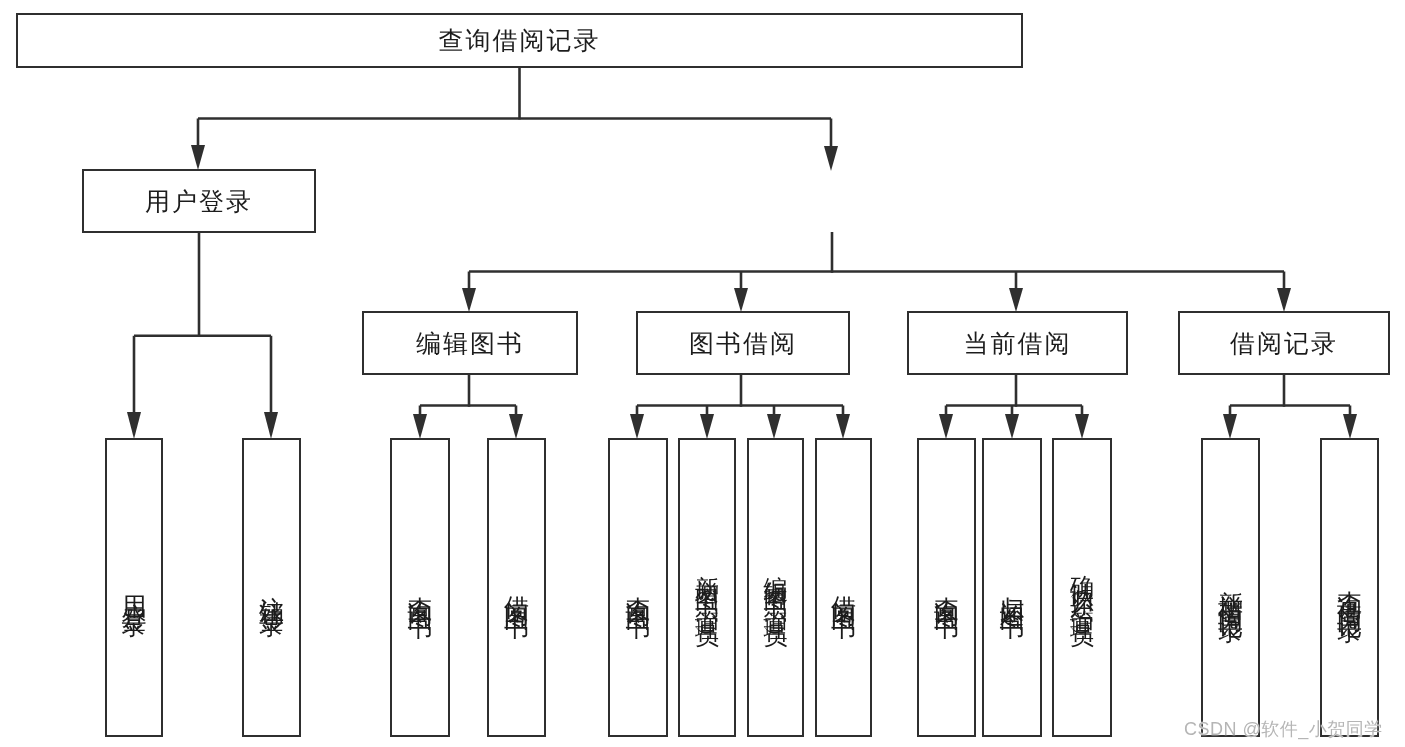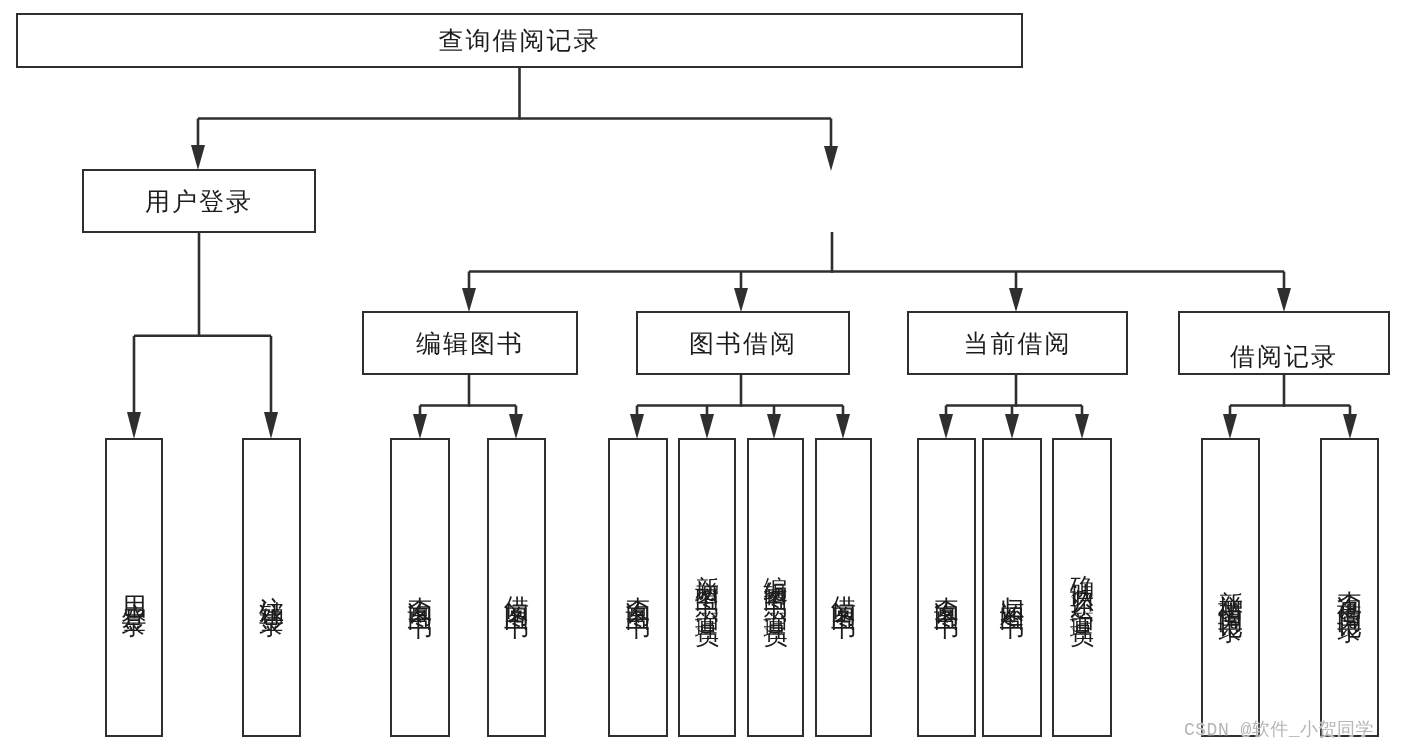--- a/index.html
+++ b/index.html
@@ -46,31 +46,30 @@
   .leaf .v-label.long{font-size:24px;letter-spacing:7px;}
   .watermark{
     position:absolute;
     left:1184px;top:717px;
     z-index:6;
     font-size:18px;
     letter-spacing:0.5px;
     color:var(--watermark);
     text-shadow:0 0 2px #ffffff,0 0 1px #ffffff;
     white-space:nowrap;
-    font-family:Liberation Mono, monospace;
   }
 
   
   #n-root        {left:16px;  top:13px;  width:1007px; height:55px;}
   #n-user-login  {left:82px;  top:169px; width:234px;  height:64px;}
   #n-book-mgmt   {left:712px; top:170px; width:239px;  height:62px;}
   #n-new-books   {left:362px; top:311px; width:216px;  height:64px;}
   #n-book-borrow {left:636px; top:311px; width:214px;  height:64px;}
   #n-cur-borrow  {left:907px; top:311px; width:221px;  height:64px;}
-  #n-records     {left:1178px;top:311px; width:212px;  height:64px;align-items:flex-end;}
+  #n-records     {left:1178px;top:311px; width:212px;  height:64px;}
 
   .leaf{top:438px;height:299px;}
   #l-user-login  {left:105px; width:58px;}
   #l-logout      {left:242px; width:59px;}
   #l-nb-query    {left:390px; width:60px;}
   #l-nb-borrow   {left:487px; width:59px;}
   #l-bb-query    {left:608px; width:60px;}
   #l-bb-add      {left:678px; width:58px;}
   #l-bb-edit     {left:747px; width:57px;}
   #l-bb-borrow   {left:815px; width:57px;}

